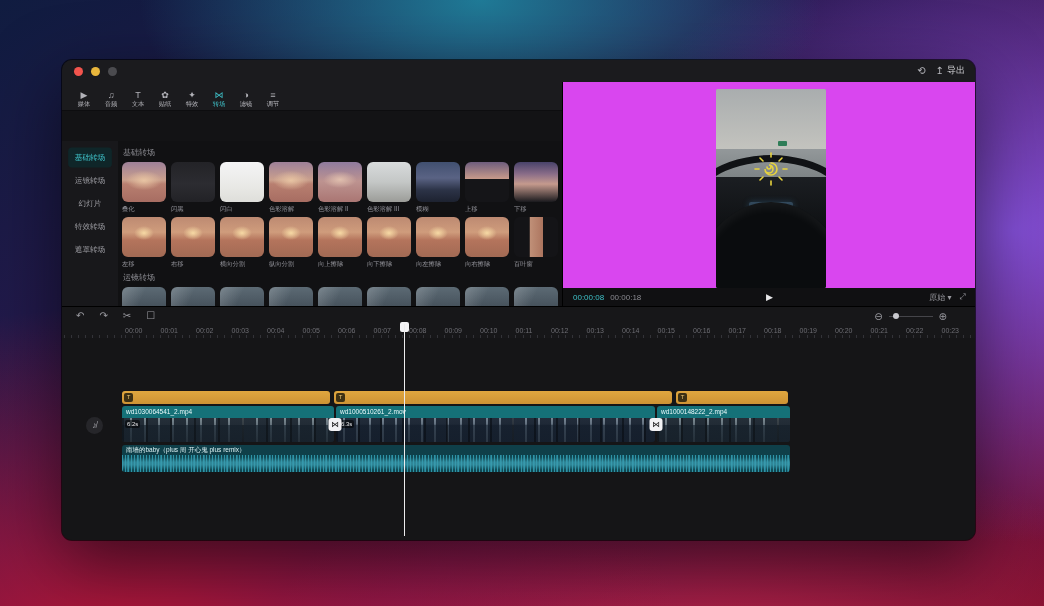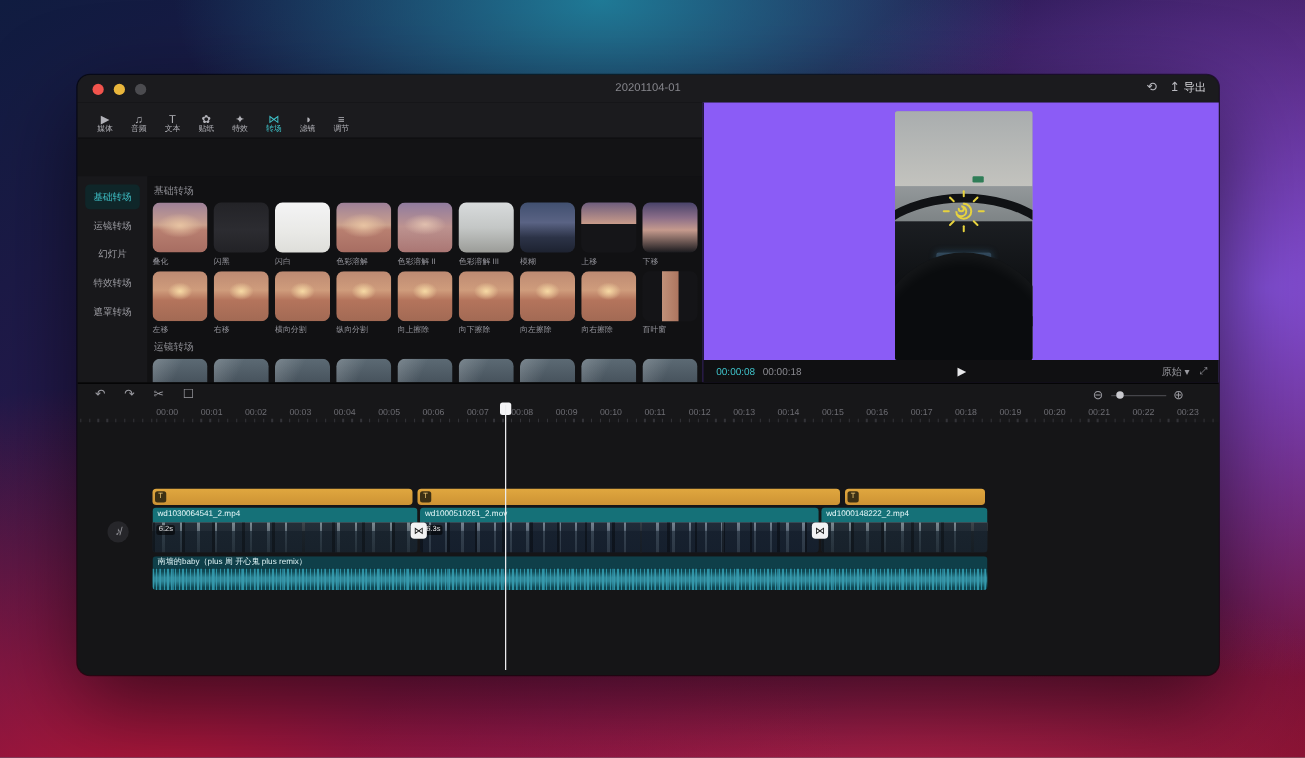--- a/index.html
+++ b/index.html
@@ -52,21 +52,21 @@
   .v-dark{background:linear-gradient(#232327 0%,#2c2c31 55%,#222226 100%);}
   .v-white{background:linear-gradient(#f4f4f5 0%,#e9e9e6 60%,#dededa 100%);}
   .v-grey{background:linear-gradient(#d8dbdc 0%,#c4c7c6 50%,#9b9c98 100%);}
   .v-dusk{background:linear-gradient(#415070 0%,#5a6384 40%,#2c3347 70%,#1d2230 100%);}
   .v-splitv{background:linear-gradient(180deg,#6e5d7d 0%,#c79a8a 42%,#151518 42.5%,#151518 100%);}
   .v-splith{background:linear-gradient(180deg,#49436a 0%,#8a6d88 30%,#c59a8d 55%,#1a1a1e 100%);}
   .v-sunset{background:radial-gradient(14px 10px at 50% 40%,#f6d9a4 0%,rgba(246,217,164,0) 70%),linear-gradient(#bd8a72 0%,#cf9c7c 38%,#b4745c 58%,#a26a54 100%);}
   .v-sunsetdark{background:linear-gradient(90deg,#141417 0%,#141417 35%,#c09078 36%,#ad7660 65%,#141417 66%,#141417 100%);}
   .v-urban{background:linear-gradient(115deg,rgba(220,225,228,.25) 0%,rgba(220,225,228,0) 40%),linear-gradient(#5c6a74 0%,#48545e 45%,#2b343c 75%,#20272e 100%);}
   
-  .preview{position:absolute;left:500px;top:22px;width:413px;height:224px;background:#8b5cf6;border-left:1px solid #000;}
+  .preview{position:absolute;left:500px;top:22px;width:413px;height:224px;background:#d946ef;border-left:1px solid #000;}
   .video-frame{position:absolute;left:153px;top:7px;width:110px;height:199px;background:#9aa0a2;overflow:hidden;border-radius:2px;}
   .vf-sky{position:absolute;top:0;left:0;right:0;height:30%;background:linear-gradient(#a9adae,#c3c3be);}
   .vf-road{position:absolute;top:30%;left:0;right:0;height:14%;background:linear-gradient(#93989a,#7e8486);}
   .vf-sign{position:absolute;top:26%;left:56%;width:9px;height:5px;background:#2f7d57;border-radius:1px;}
   .vf-dash{position:absolute;top:44%;left:0;right:0;bottom:0;background:linear-gradient(#1b1e22,#0c0e10 55%);}
   .vf-wheel-top{position:absolute;top:33%;left:-30%;width:160%;height:60%;border-radius:50%;border:7px solid #101215;box-sizing:border-box;}
   .vf-screen{position:absolute;top:57%;left:30%;width:40%;height:12%;background:linear-gradient(#32495c,#1d2c39);border-radius:2px;box-shadow:0 0 6px rgba(60,120,160,.4);}
   .vf-wheel{position:absolute;bottom:-52%;left:-22%;width:144%;height:95%;border-radius:50%;background:#0a0c0e;box-shadow:inset 0 6px 10px rgba(255,255,255,.05);}
   .vf-sun{position:absolute;top:40%;left:50%;transform:translate(-50%,-50%);}
   .preview-bar{position:absolute;left:0;right:0;bottom:0;height:18px;background:#101012;display:flex;align-items:center;padding:0 10px;font-size:8px;color:#9a9aa0;}
@@ -115,21 +115,20 @@
 <body>
 
 <div class="window">
 
   <div class="titlebar">
     <div class="lights">
       <div class="light red"></div>
       <div class="light yellow"></div>
       <div class="light grey"></div>
     </div>
-    <div class="win-title">20201104-01</div>
     <div class="tb-right">
       <span class="glyph">⟲</span>
       <span class="export-btn">
           <span class="glyph">↥</span>
           <span>导出</span>
         </span>
     </div>
   </div>
 
   <div class="browser">

